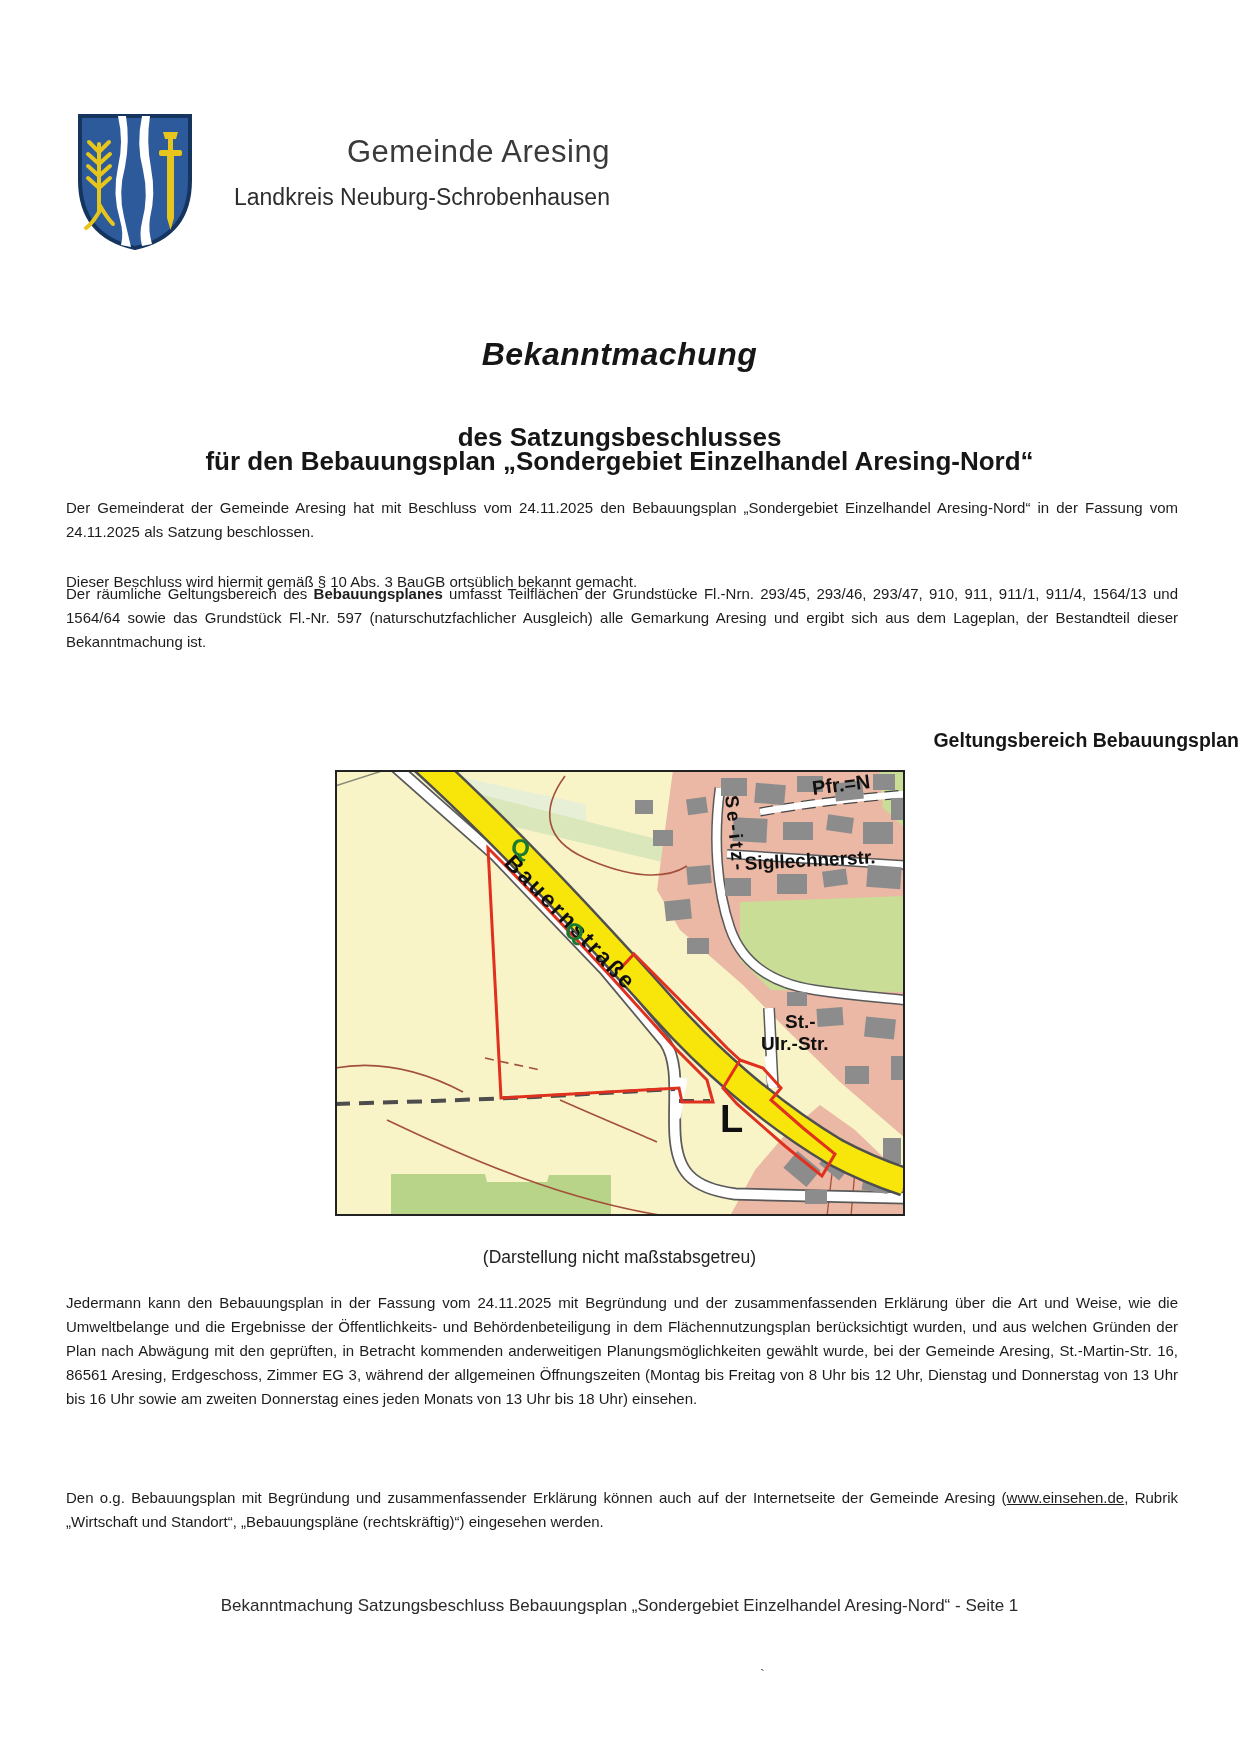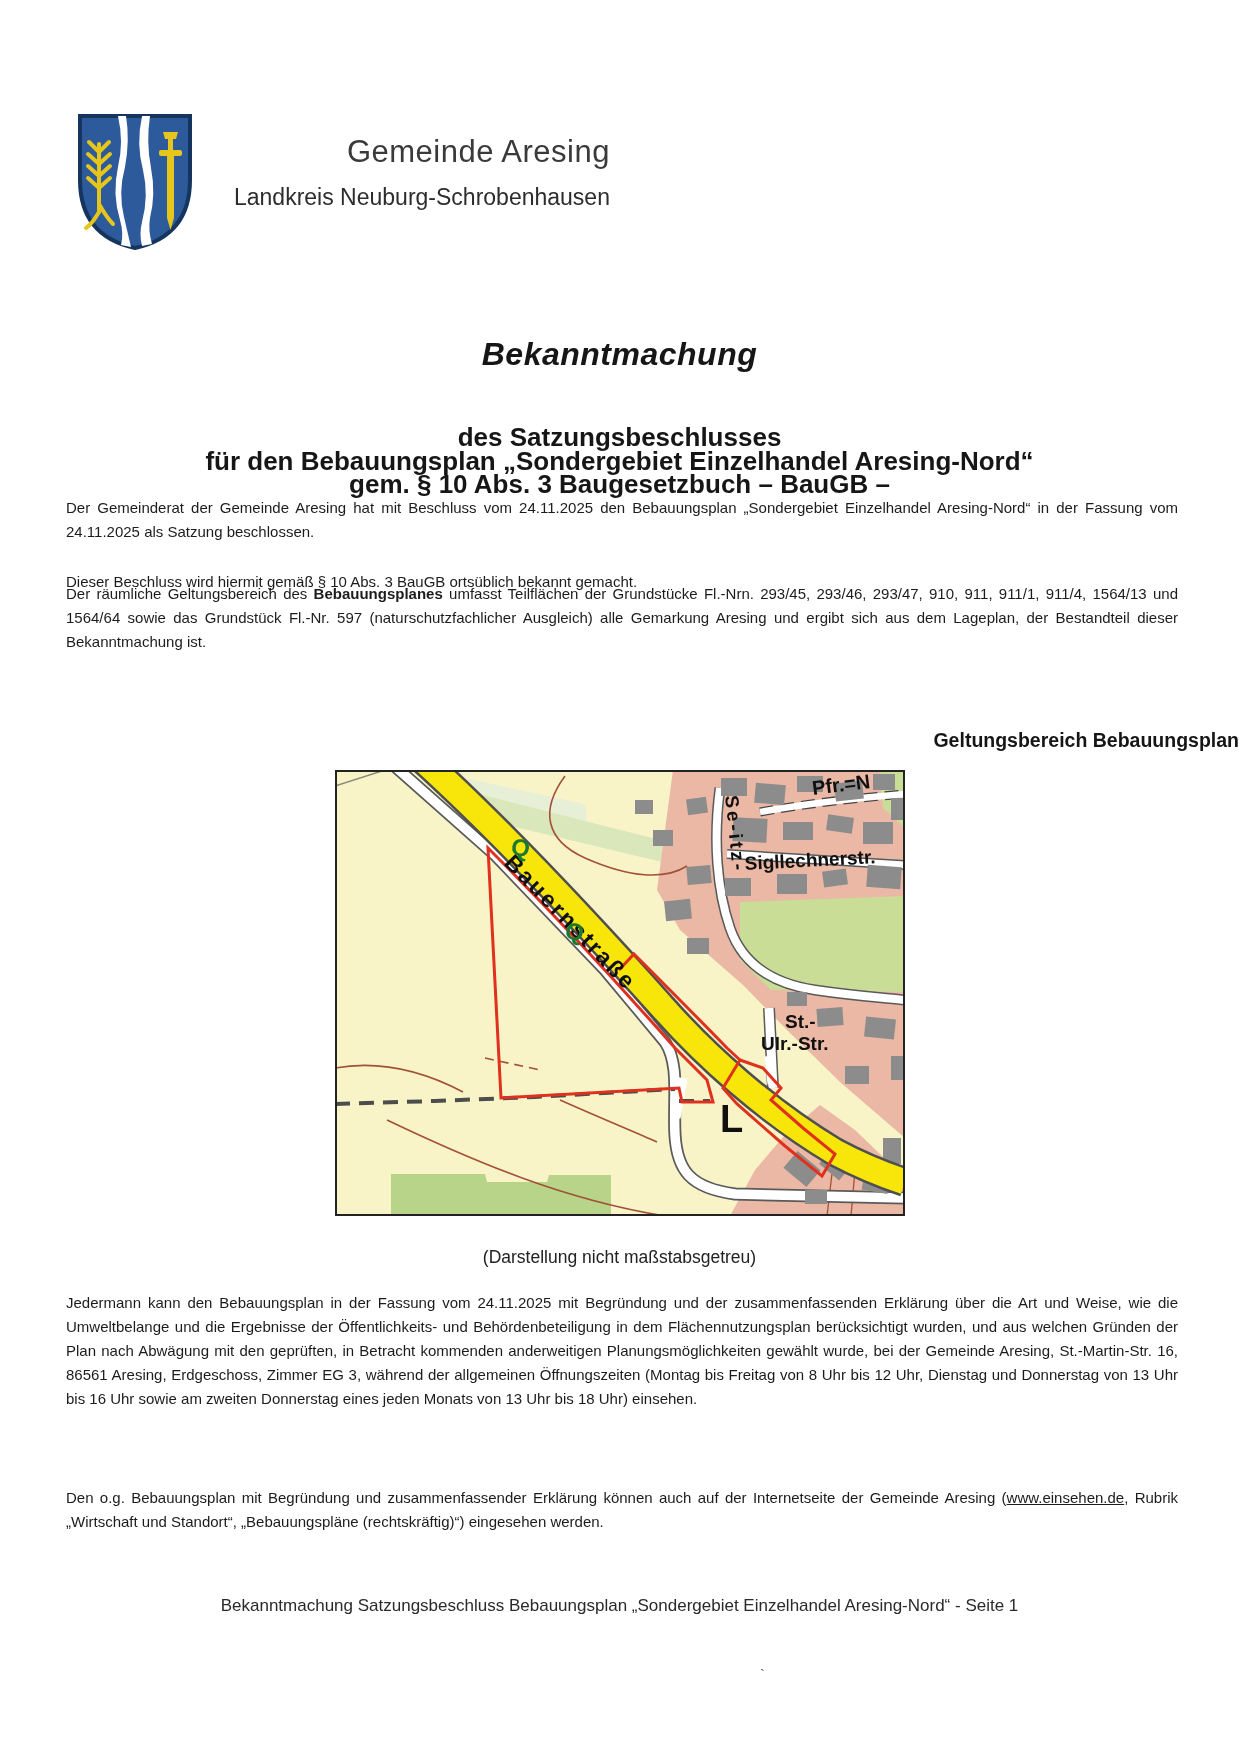--- a/index.html
+++ b/index.html
@@ -77,21 +77,20 @@
       <div class="municipality">Gemeinde Aresing</div>
       <div class="district">Landkreis Neuburg-Schrobenhausen</div>
     </div>
   </div>
 
   <div class="doc-title">Bekanntmachung</div>
 
   <div class="subtitle">
     <div>des Satzungsbeschlusses</div>
     <div>für den Bebauungsplan „Sondergebiet Einzelhandel Aresing-Nord“</div>
-    <div>gem. § 10 Abs. 3 Baugesetzbuch – BauGB –</div>
   </div>
 
   <div class="para p1">Der Gemeinderat der Gemeinde Aresing hat mit Beschluss vom 24.11.2025 den Bebauungsplan „Sondergebiet Einzelhandel Aresing-Nord“ in der Fassung vom 24.11.2025 als Satzung beschlossen.</div>
   <div class="para p2">Dieser Beschluss wird hiermit gemäß § 10 Abs. 3 BauGB ortsüblich bekannt gemacht.</div>
   <div class="para p3"><span>Der räumliche Geltungsbereich des </span><b>Bebauungsplanes</b><span> umfasst Teilflächen der Grundstücke Fl.-Nrn. 293/45, 293/46, 293/47, 910, 911, 911/1, 911/4, 1564/13 und 1564/64 sowie das Grundstück Fl.-Nr. 597 (naturschutzfachlicher Ausgleich) alle Gemarkung Aresing und ergibt sich aus dem Lageplan, der Bestandteil dieser Bekanntmachung ist.</span></div>
 
   <div class="map-heading">Geltungsbereich Bebauungsplan</div>
 
   <div class="map-figure">
     <svg width="570" height="446" viewBox="0 0 570 446">

